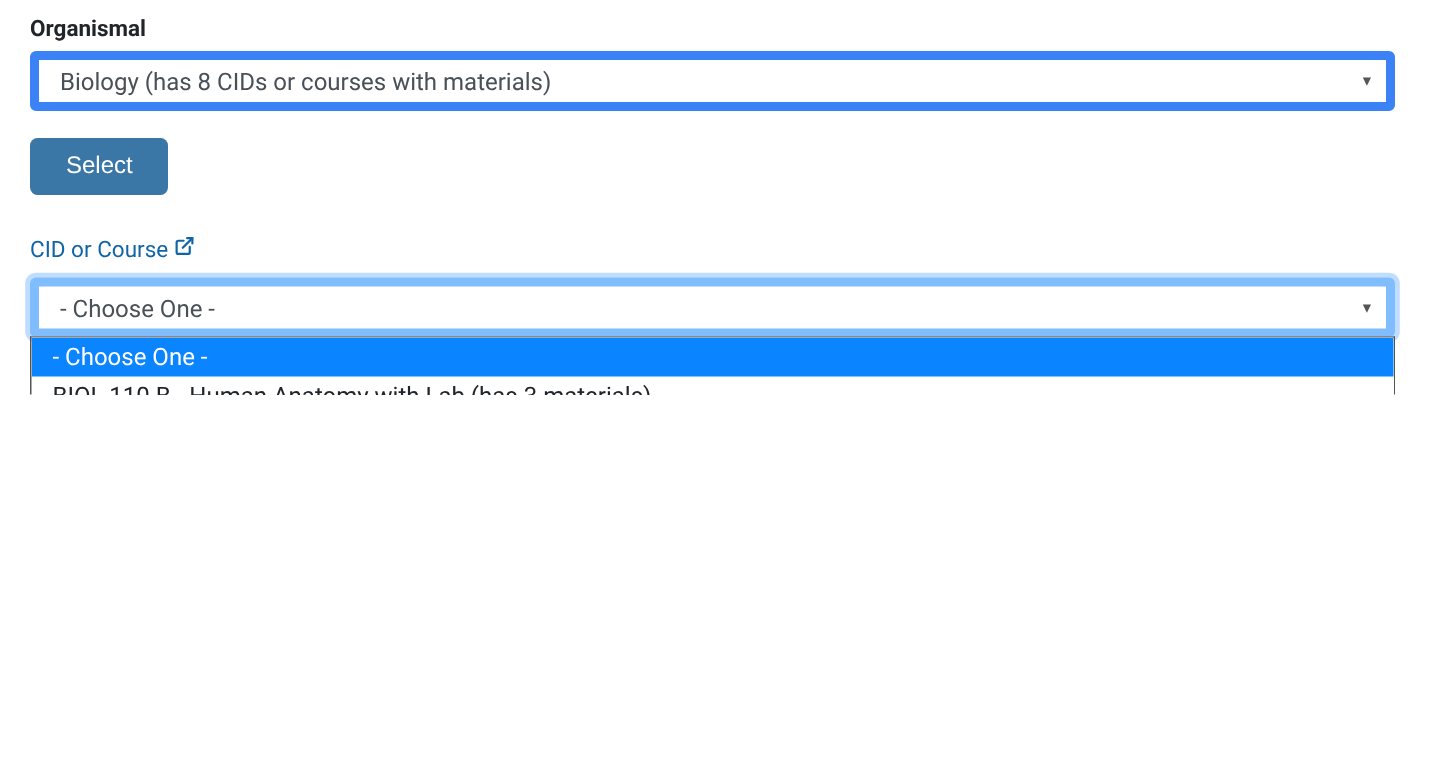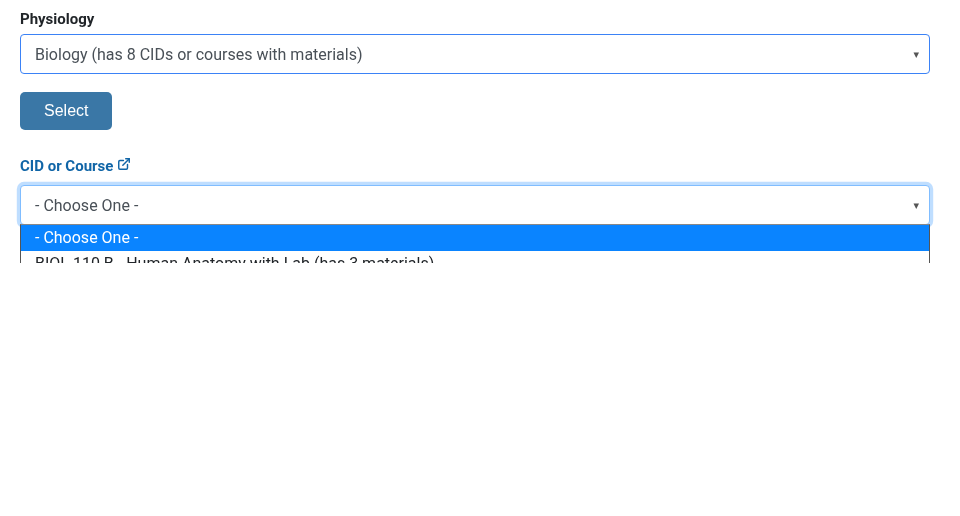--- a/index.html
+++ b/index.html
@@ -15,21 +15,21 @@
       padding: 10px 20px 20px 20px;
       width: 960px;
     }
     .label {
       font-weight: 700;
       font-size: 15px;
       margin-bottom: 6px;
       display: block;
     }
     .link-label {
-      font-weight: 700;
+      font-weight: 400;
       font-size: 15px;
       color: #1065a7;
       margin-bottom: 10px;
       display: inline-flex;
       align-items: center;
       gap: 4px;
       cursor: pointer;
     }
     .link-label svg {
       width: 14px;
@@ -40,21 +40,21 @@
       width: 910px;
       margin-bottom: 18px;
     }
     .select-display {
       width: 100%;
       height: 40px;
       padding: 8px 32px 8px 14px;
       font-size: 16px;
       color: #495057;
       background: #fff;
-      border: 1px solid #3b82f6;
+      border: 6px solid #3b82f6;
       border-radius: 4px;
       display: flex;
       align-items: center;
       position: relative;
       cursor: default;
     }
     .select-wrap.open .select-display {
       border-color: #80bdff;
       box-shadow: 0 0 0 0.2rem rgba(0,123,255,.25);
     }
@@ -107,21 +107,21 @@
     .course-block {
       position: relative;
     }
   </style>
 </head>
 <body>
 
 
 
 
-<label class="label">Physiology</label>
+<label class="label">Organismal</label>
 
 
 <div class="select-wrap">
   <div class="select-display">
     <span>Biology (has 8 CIDs or courses with materials)</span>
     <span class="chev">▾</span>
   </div>
 </div>
 
 

